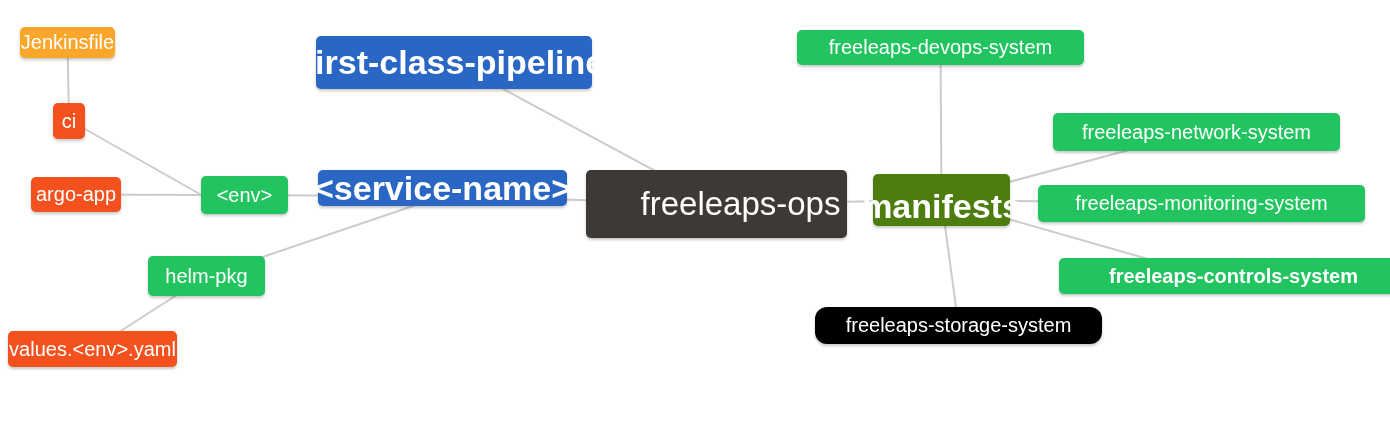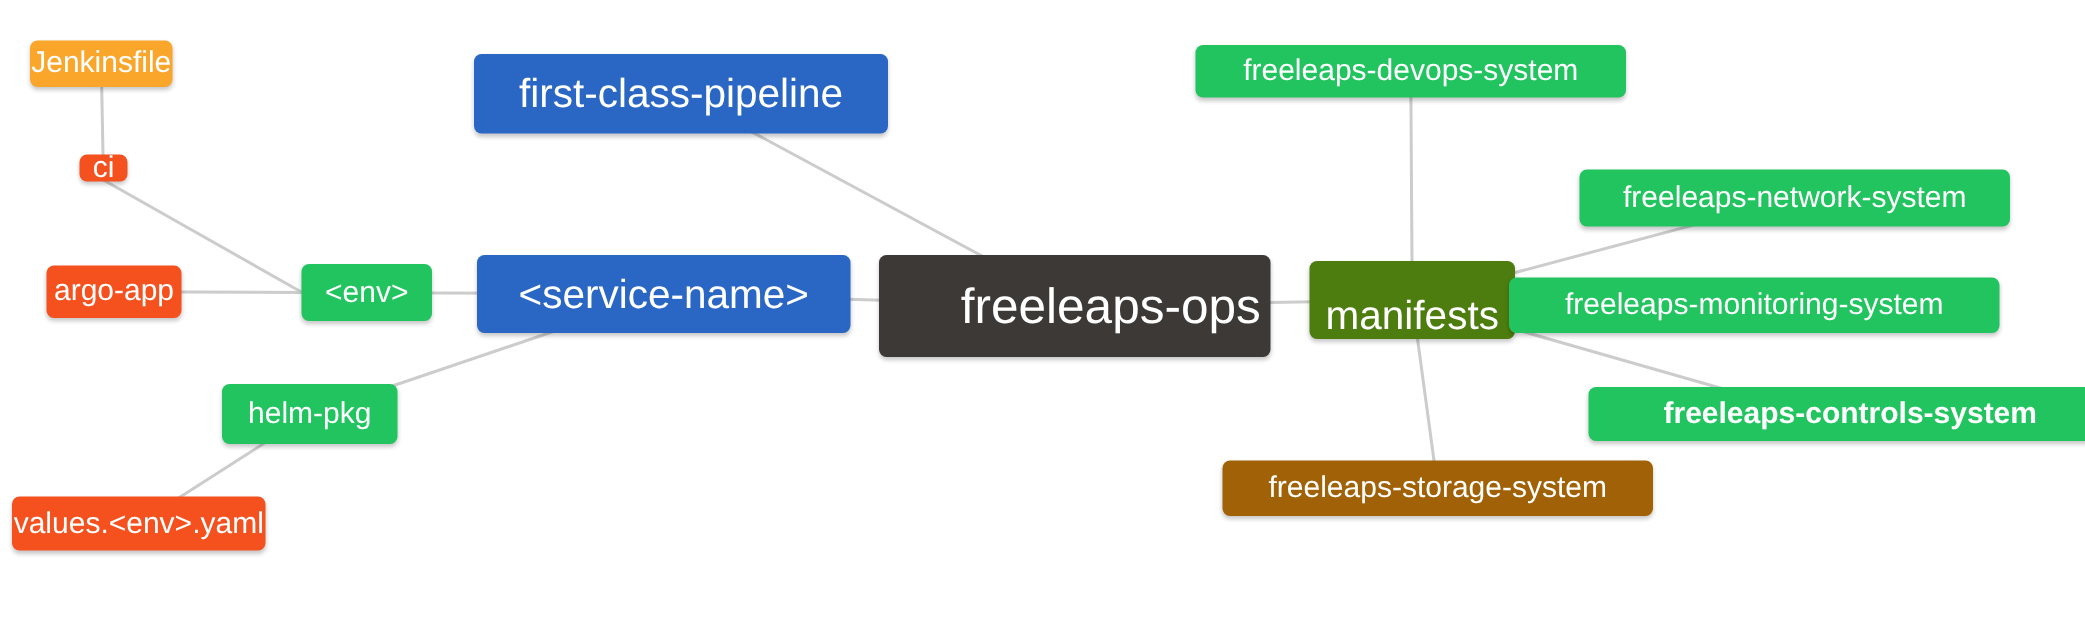--- a/index.html
+++ b/index.html
@@ -15,21 +15,21 @@
     border-radius:5px;
     color:#fff;
     text-align:center;
     display:flex;align-items:center;justify-content:center;
     box-shadow:0 2px 3px rgba(0,0,0,0.22);
     white-space:nowrap;
     cursor:pointer;
     box-sizing:border-box;
   }
   .lv0{font-size:33px;padding-left:48px;}
-  .lv1{font-size:27px;}
+  .lv1{font-size:34px;font-weight:bold;}
   .lv2{font-size:20px;}
   .lv3{font-size:20px;}
   .node span{pointer-events:none;}
 </style>
 </head>
 <body>
 
 <div id="mindmap">
   <svg id="edge-layer" width="1390" height="421" viewBox="0 0 1390 421">
       <line x1="716.5" y1="204" x2="454" y2="62.5" stroke="#CCCCCC" stroke-width="2"></line>
@@ -47,48 +47,48 @@
       <line x1="941.5" y1="200" x2="1207.5" y2="276" stroke="#CCCCCC" stroke-width="2"></line>
       <line x1="941.5" y1="200" x2="958.5" y2="325.5" stroke="#CCCCCC" stroke-width="2"></line>
     </svg>
 
 <div class="node lv0" style="left: 586px; top: 170px; width: 261px; height: 68px; background: rgb(61, 57, 54);">
       <span>freeleaps-ops</span>
     </div>
     <div class="node lv1" style="left: 316px; top: 36px; width: 276px; height: 53px; background: rgb(42, 102, 196);">
       <span>first-class-pipeline</span>
     </div>
-    <div class="node lv1" style="left: 318px; top: 170px; width: 249px; height: 52px; background: rgb(42, 102, 196);">
+    <div class="node lv1" style="left: 318px; top: 170px; width: 249px; height: 36px; background: rgb(42, 102, 196);">
       <span>&lt;service-name&gt;</span>
     </div>
     <div class="node lv1" style="left: 873px; top: 174px; width: 137px; height: 52px; background: #4d7c0f; align-items: flex-end;">
       <span>manifests</span>
     </div>
     <div class="node lv2" style="left: 158px; top: 176px; width: 87px; height: 38px; background: rgb(33, 196, 95); margin-left: 43px;">
       <span>&lt;env&gt;</span>
     </div>
     <div class="node lv2" style="left: 148px; top: 256px; width: 117px; height: 40px; background: rgb(33, 196, 95);">
       <span>helm-pkg</span>
     </div>
     <div class="node lv2" style="left: 797px; top: 30px; width: 287px; height: 35px; background: rgb(33, 196, 95);">
       <span>freeleaps-devops-system</span>
     </div>
     <div class="node lv2" style="left: 1053px; top: 113px; width: 287px; height: 38px; background: rgb(33, 196, 95);">
       <span>freeleaps-network-system</span>
     </div>
-    <div class="node lv2" style="left: 1006px; top: 185px; width: 327px; height: 37px; background: rgb(33, 196, 95);">
+    <div class="node lv2" style="left: 1038px; top: 185px; width: 327px; height: 37px; background: rgb(33, 196, 95);">
       <span>freeleaps-monitoring-system</span>
     </div>
     <div class="node lv2" style="left: 1059px; top: 258px; width: 349px; height: 36px; background: rgb(33, 196, 95); font-weight: bold;">
       <span>freeleaps-controls-system</span>
     </div>
-    <div class="node lv2" style="left: 815px; top: 307px; width: 287px; height: 37px; background: #a16207;">
+    <div class="node lv2" style="left: 815px; top: 307px; width: 287px; height: 37px; background: #000000; border-radius: 12px;">
       <span>freeleaps-storage-system</span>
     </div>
-    <div class="node lv3" style="left: 53px; top: 103px; width: 32px; height: 18px; background: rgb(244, 81, 30);">
+    <div class="node lv3" style="left: 53px; top: 103px; width: 32px; height: 36px; background: rgb(244, 81, 30);">
       <span>ci</span>
     </div>
     <div class="node lv3" style="left: 31px; top: 177px; width: 90px; height: 35px; background: rgb(244, 81, 30);">
       <span>argo-app</span>
     </div>
     <div class="node lv3" style="left: 8px; top: 331px; width: 169px; height: 36px; background: rgb(244, 81, 30); align-items: center;">
       <span>values.&lt;env&gt;.yaml</span>
     </div>
     <div class="node lv3" style="left: 20px; top: 27px; width: 95px; height: 31px; background: rgb(249, 166, 43);">
       <span>Jenkinsfile</span>

